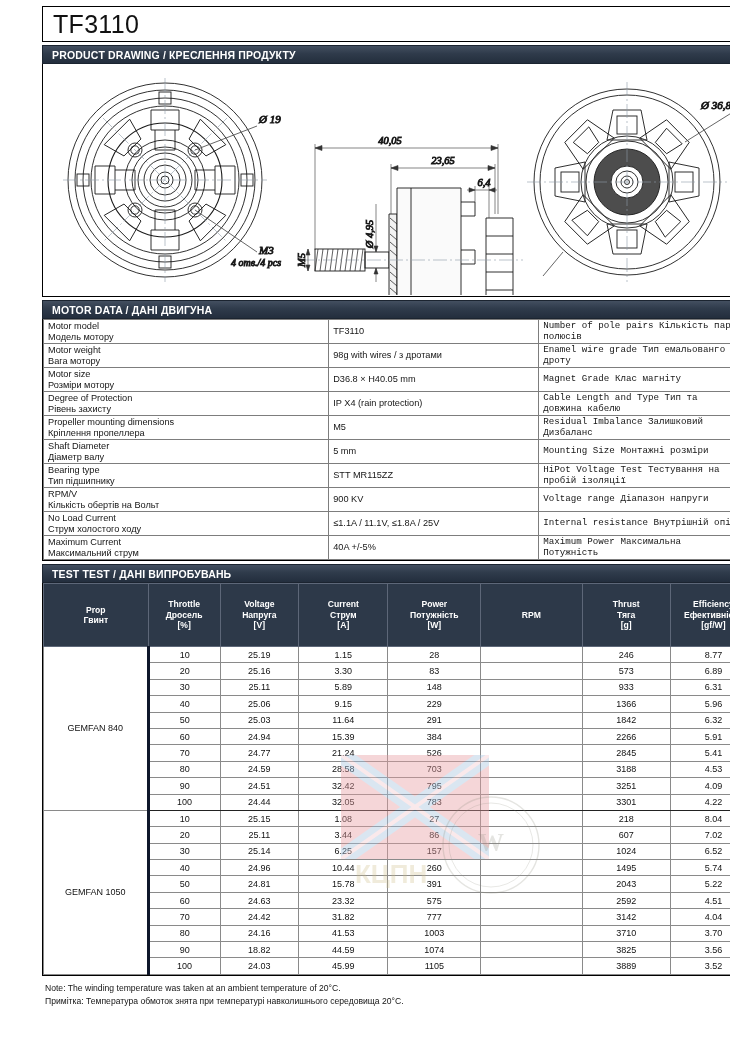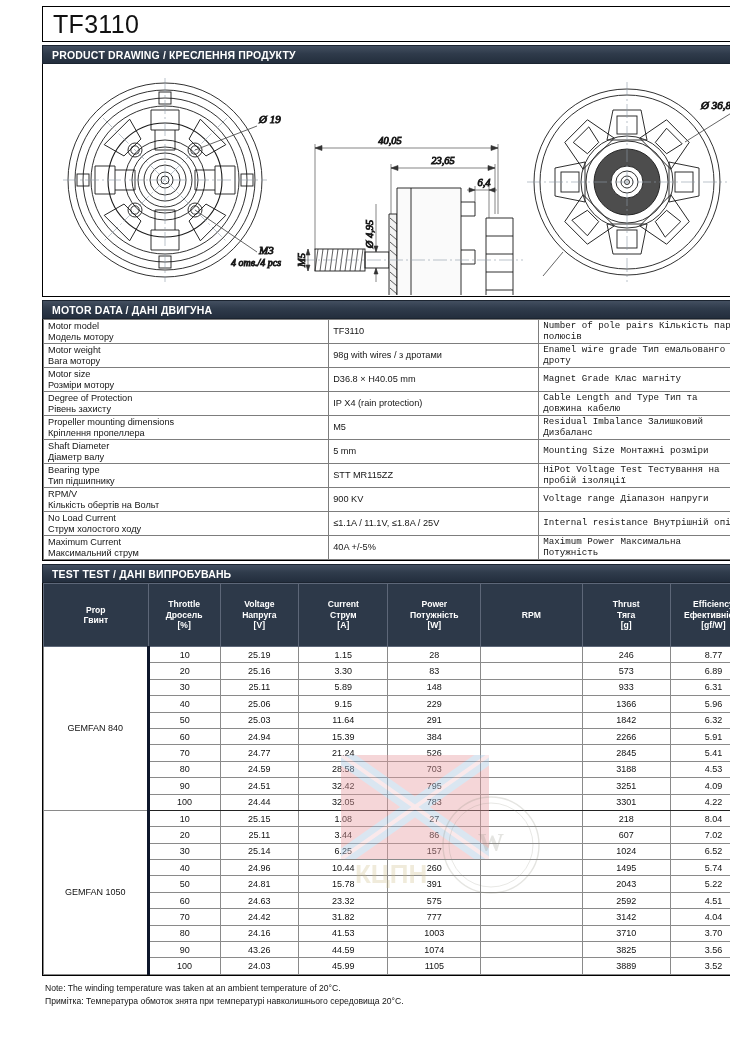--- a/index.html
+++ b/index.html
@@ -706,21 +706,21 @@
             <td>24.16</td>
             <td>41.53</td>
             <td>1003</td>
             <td></td>
             <td>3710</td>
             <td>3.70</td>
             <td>91</td>
           </tr>
           <tr>
             <td>90</td>
-            <td>43.26</td>
+            <td>18.82</td>
             <td>44.59</td>
             <td>1074</td>
             <td></td>
             <td>3825</td>
             <td>3.56</td>
             <td>100</td>
           </tr>
           <tr>
             <td>100</td>
             <td>24.03</td>

